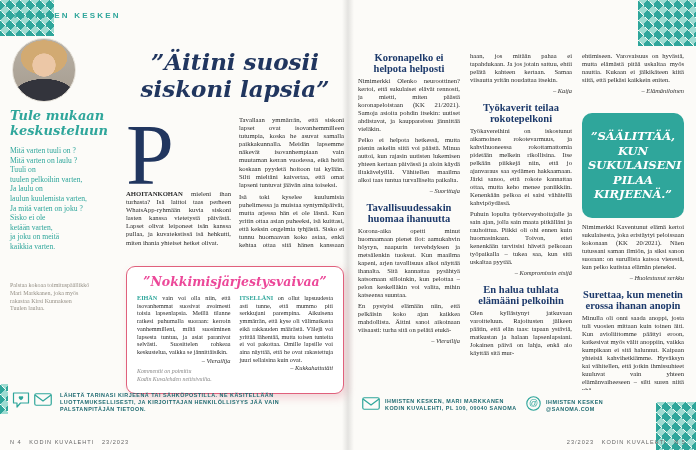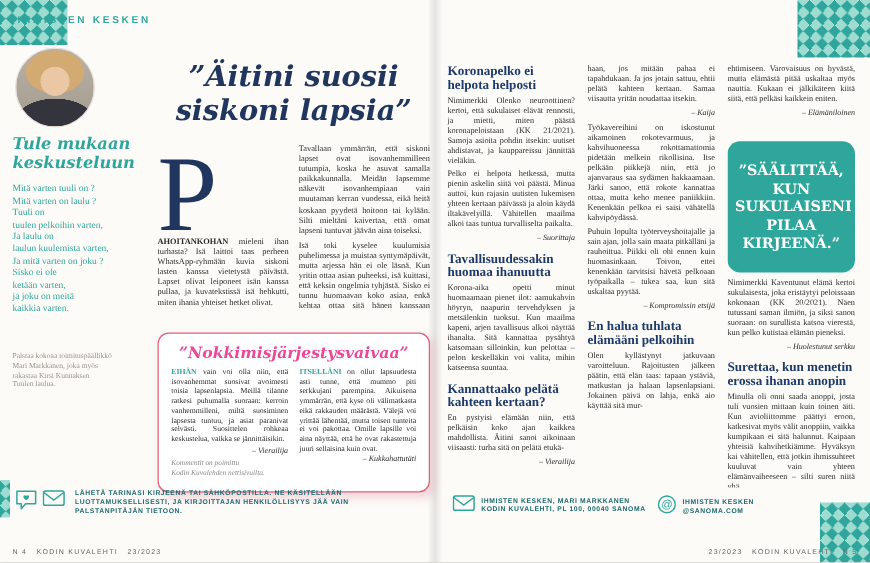--- a/index.html
+++ b/index.html
@@ -42,23 +42,23 @@
   .note{font-style:italic;color:#888;margin-top:3px;font-size:5.9px;line-height:7.2px}
   .submit{position:absolute;left:12px;top:392px;display:flex;align-items:flex-start;gap:4px}
   .submit-text{width:262px;margin-left:4px;font-family:"Liberation Sans",sans-serif;font-size:5.4px;line-height:7px;letter-spacing:.5px;color:#1e6a70;font-weight:bold}
   .folio{position:absolute;bottom:5px;font-family:"Liberation Sans",sans-serif;font-size:5.6px;letter-spacing:1px;color:#666;white-space:pre}
   .folio.l{left:10px}.folio.r{right:10px;text-align:right}
 
   
   .rcol{position:absolute;top:52px;width:102px;height:338px;overflow:hidden;font-size:6.6px;line-height:8px;text-align:justify;color:#2b2b2b}
   .rcol1{left:10px}.rcol2{left:122px}.rcol3{left:234px}
   .rcol p{margin:0 0 3px}
-  .rh{font-family:"Liberation Serif",serif;font-weight:bold;color:#1d3a6b;font-size:10.5px;line-height:11px;margin:7px 0 3px;text-align:left}
+  .rh{font-family:"Liberation Serif",serif;font-weight:bold;color:#1d3a6b;font-size:10.5px;line-height:11px;margin:7px 0 3px;text-align:center}
   .rh.first{margin-top:0}
-  .qbox{background:#2fa69b;border-radius:10px;color:#fff;text-align:center;font-family:"DejaVu Serif",serif;font-weight:bold;font-size:11.5px;line-height:14.5px;padding:16px 6px;margin:18px 0 5px}
+  .qbox{background:#2fa69b;border-radius:10px;color:#fff;text-align:center;font-family:"DejaVu Serif",serif;font-style:italic;font-weight:bold;font-size:11.5px;line-height:14.5px;padding:16px 6px;margin:18px 0 5px}
   .contact{position:absolute;top:396px;display:flex;align-items:center;gap:5px}
   .contact.c1{left:14px}.contact.c2{left:178px}
   .contact-text{font-family:"Liberation Sans",sans-serif;font-size:5.4px;line-height:7px;letter-spacing:.5px;color:#1e6a70;font-weight:bold}
 </style>
 </head>
 <body>
 
 <div class="spread">
   <div class="pat pat-tl"></div>
   <div class="pat pat-tr"></div>
@@ -134,27 +134,27 @@
   </section>
 
   <section class="page right">
     <div class="rcol rcol1">
       <div class="rh first">Koronapelko ei helpota helposti</div>
       <p>Nimimerkki Olenko neuroottinen? kertoi, että sukulaiset elävät rennosti, ja mietti, miten päästä koronapeloistaan (KK 21/2021). Samoja asioita pohdin itsekin: uutiset ahdistavat, ja kauppareissu jännittää vieläkin.</p>
       <p>Pelko ei helpota hetkessä, mutta pienin askelin siitä voi päästä. Minua auttoi, kun rajasin uutisten lukemisen yhteen kertaan päivässä ja aloin käydä iltakävelyillä. Vähitellen maailma alkoi taas tuntua turvalliselta paikalta.</p>
       <div class="signoff">– Suorittaja</div>
       <div class="rh">Tavallisuudessakin huomaa ihanuutta</div>
       <p>Korona-aika opetti minut huomaamaan pienet ilot: aamukahvin höyryn, naapurin tervehdyksen ja metsälenkin tuoksut. Kun maailma kapeni, arjen tavallisuus alkoi näyttää ihanalta. Sitä kannattaa pysähtyä katsomaan silloinkin, kun pelottaa – pelon keskelläkin voi valita, mihin katseensa suuntaa.</p>
-      <div class="rh">Kannattaako pelätä kahteen kertaan?</div>
       <p>En pystyisi elämään niin, että pelkäisin koko ajan kaikkea mahdollista. Äitini sanoi aikoinaan viisaasti: turha sitä on pelätä etukä-</p>
       <div class="signoff">– Vierailija</div>
     </div>
     <div class="rcol rcol2">
       <p>haan, jos mitään pahaa ei tapahdukaan. Ja jos jotain sattuu, ehtii pelätä kahteen kertaan. Samaa viisautta yritän noudattaa itsekin.</p>
       <div class="signoff">– Kaija</div>
+      <div class="rh">Työkaverit teilaa rokotepelkoni</div>
       <p>Työkavereihini on iskostunut aikamoinen rokotevarmuus, ja kahvihuoneessa rokottamattomia pidetään melkein rikollisina. Itse pelkään piikkejä niin, että jo ajanvaraus saa sydämen hakkaamaan. Järki sanoo, että rokote kannattaa ottaa, mutta keho menee paniikkiin. Kenenkään pelkoa ei saisi vähätellä kahvipöydässä.</p>
       <p>Puhuin lopulta työterveyshoitajalle ja sain ajan, jolla sain maata pitkälläni ja rauhoittua. Piikki oli ohi ennen kuin huomasinkaan. Toivon, ettei kenenkään tarvitsisi hävetä pelkoaan työpaikalla – tukea saa, kun sitä uskaltaa pyytää.</p>
       <div class="signoff">– Kompromissin etsijä</div>
       <div class="rh">En halua tuhlata elämääni pelkoihin</div>
       <p>Olen kyllästynyt jatkuvaan varoitteluun. Rajoitusten jälkeen päätin, että elän taas: tapaan ystäviä, matkustan ja halaan lapsenlapsiani. Jokainen päivä on lahja, enkä aio käyttää sitä mur-</p>
     </div>
     <div class="rcol rcol3">
       <p>ehtimiseen. Varovaisuus on hyvästä, mutta elämästä pitää uskaltaa myös nauttia. Kukaan ei jälkikäteen kiitä siitä, että pelkäsi kaikkein eniten.</p>
       <div class="signoff">– Elämäniloinen</div>
       <div class="qbox">

